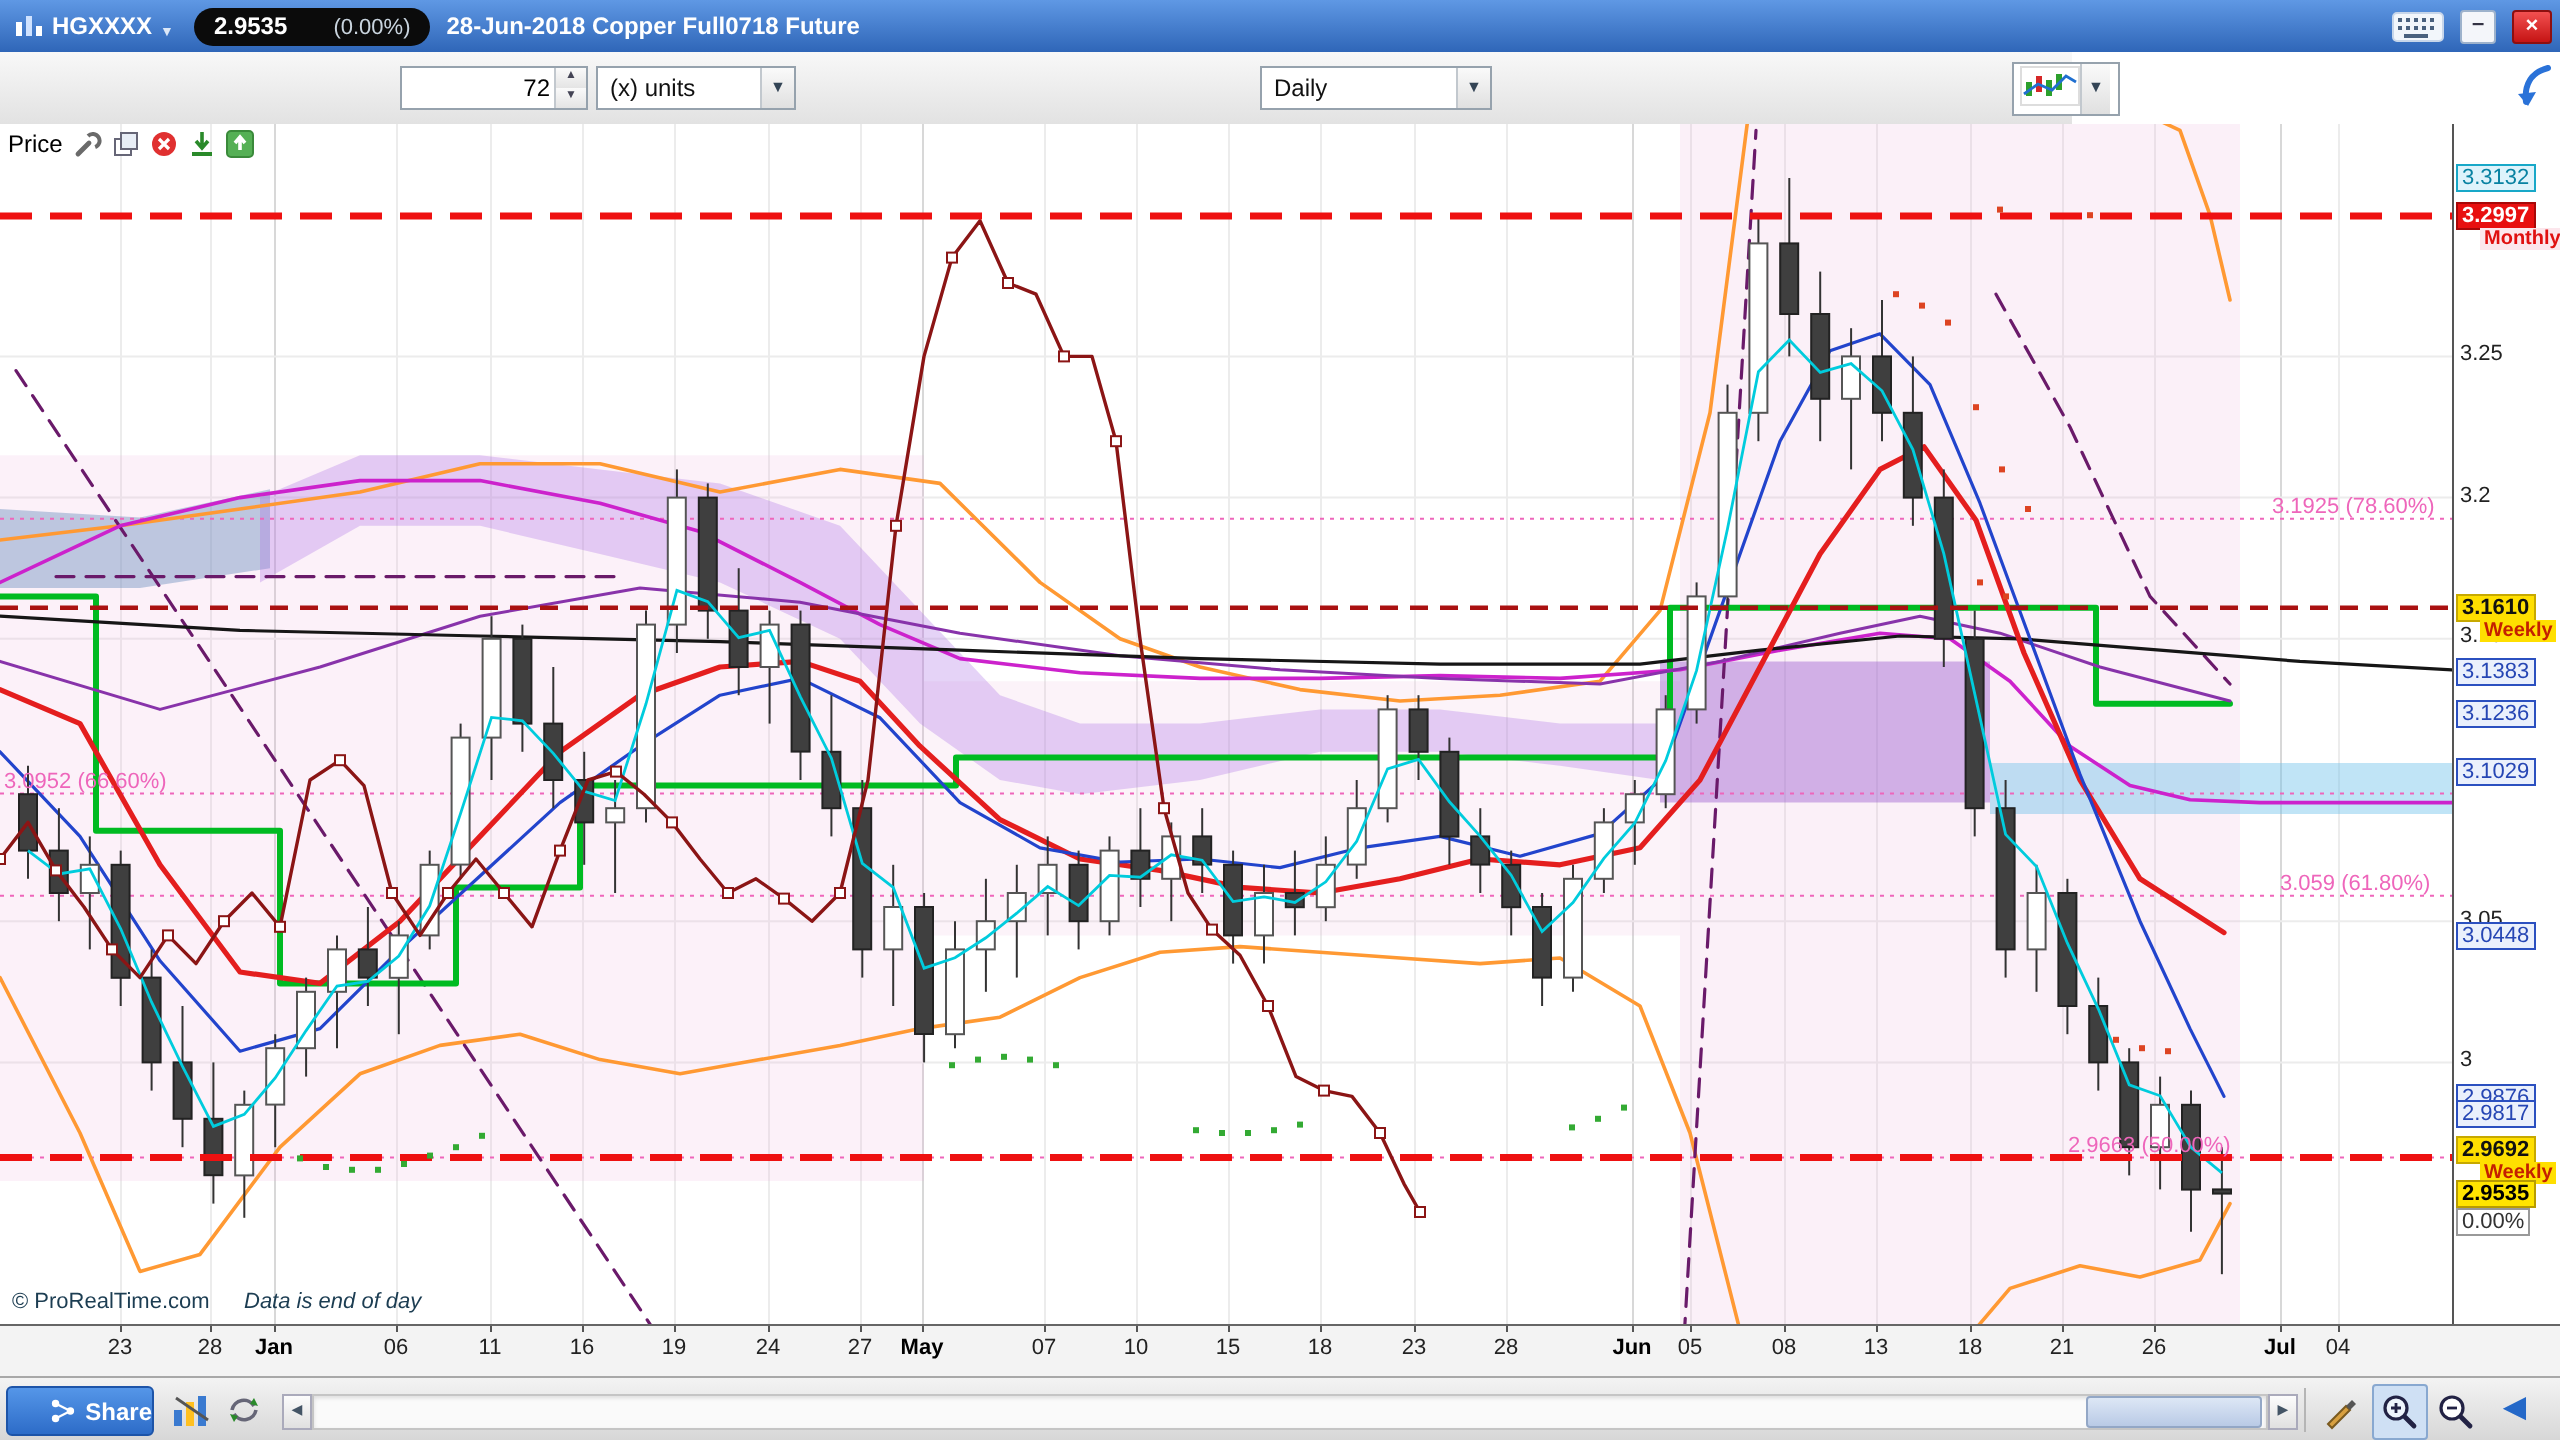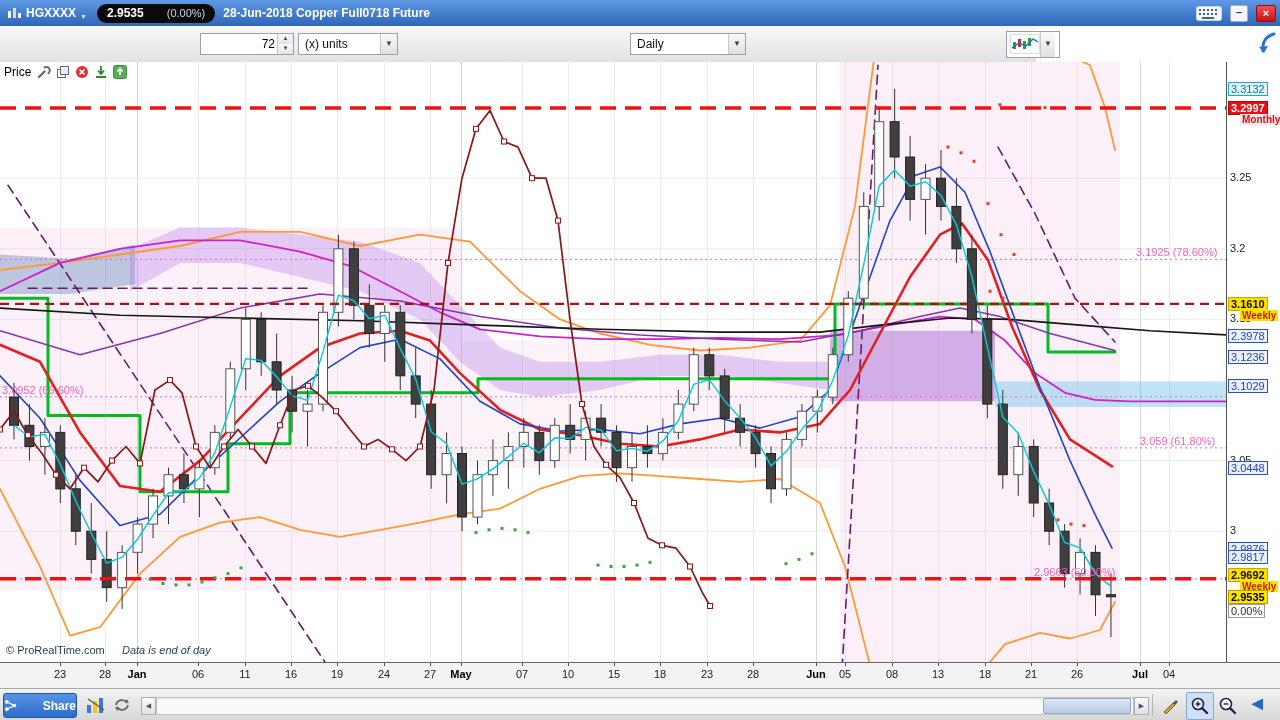--- a/index.html
+++ b/index.html
@@ -75,21 +75,21 @@
   .pane-title{font-size:12px;color:#000;margin-right:2px}
   .pane-btn{width:16px;height:16px;display:flex;align-items:center;justify-content:center;cursor:pointer}
 
   svg text{font-family:"Liberation Sans",sans-serif}
 
   
   .footer{position:absolute;left:0;top:688px;width:1280px;height:32px;
     background:linear-gradient(#f3f3f3,#d6d6d6);border-top:1px solid #a8a8a8}
   .share-btn{position:absolute;left:3px;top:4px;width:72px;height:23px;border:1px solid #1d54a8;
     border-radius:3px;background:linear-gradient(#5596e8,#2d6cc8);color:#fff;font-weight:bold;
-    font-size:12px;display:flex;align-items:center;justify-content:space-between;gap:5px;cursor:pointer}
+    font-size:12px;display:flex;align-items:center;justify-content:flex-end;gap:5px;cursor:pointer}
   .ft-icon{position:absolute;top:5px;width:24px;height:22px;display:flex;align-items:center;
     justify-content:center;cursor:pointer}
   .scroll-arrow{position:absolute;top:8px;width:13px;height:16px;background:linear-gradient(#fcfcfc,#e0e0e0);
     border:1px solid #aab;color:#456;font-size:7px;line-height:15px;text-align:center;cursor:pointer}
   .scroll-track{position:absolute;left:156px;top:8px;width:976px;height:16px;background:#fafafa;
     border:1px solid #c5c5c5;box-shadow:inset 0 1px 2px rgba(0,0,0,.12)}
   .scroll-thumb{position:absolute;left:886px;top:0;width:86px;height:14px;background:linear-gradient(#dde7f5,#b9cae6);
     border:1px solid #93a7c6;border-radius:2px;cursor:pointer}
   .tool-sep{position:absolute;left:1152px;top:5px;width:1px;height:22px;background:#b5b5b5}
   .tool-btn{position:absolute;top:3px;width:26px;height:26px;display:flex;align-items:center;
@@ -459,21 +459,21 @@
     <div class="yplain" style="top: 109.208px;">3.25</div>
     <div class="yplain" style="top: 179.808px;">3.2</div>
     <div class="yplain" style="top: 250.408px;">3.15</div>
     <div class="yplain" style="top: 391.608px;">3.05</div>
     <div class="yplain" style="top: 462.208px;">3</div>
     <div class="ybadge cyan" style="top: 19.9692px;">3.3132</div>
     <div class="ybadge red" style="top: 39.0312px;">3.2997</div>
     <div class="ysub monthly" style="top: 52.0312px;">Monthly</div>
     <div class="ybadge yellow" style="top: 234.876px;">3.1610</div>
     <div class="ysub weekly" style="top: 247.876px;">Weekly</div>
-    <div class="ybadge blue" style="top: 266.928px;">2.3978</div>
+    <div class="ybadge blue" style="top: 266.928px;">3.1383</div>
     <div class="ybadge blue" style="top: 287.684px;">3.1236</div>
     <div class="ybadge blue" style="top: 316.913px;">3.1029</div>
     <div class="ybadge blue" style="top: 398.95px;">3.0448</div>
     <div class="ybadge blue" style="top: 479.716px;">2.9876</div>
     <div class="ybadge blue" style="top: 488.047px;">2.9817</div>
     <div class="ybadge yellow" style="top: 505.697px;">2.9692</div>
     <div class="ysub weekly" style="top: 518.697px;">Weekly</div>
     <div class="ybadge last" style="top: 527.866px;">2.9535</div>
     <div class="ybadge pct" style="top: 541.986px;">0.00%</div>
   </div>

